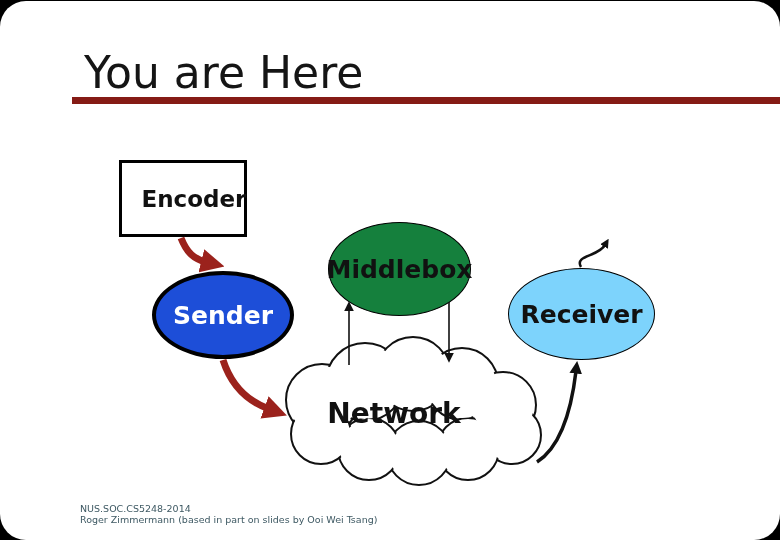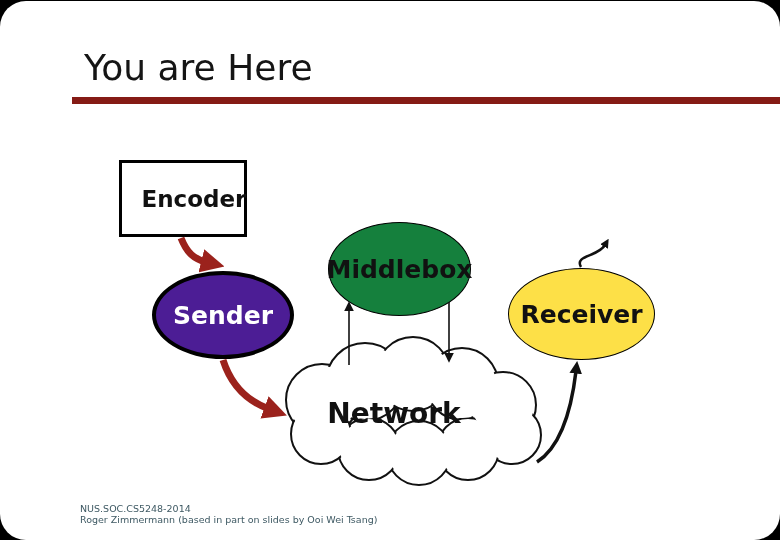--- a/index.html
+++ b/index.html
@@ -15,21 +15,21 @@
     position: absolute;
     left: 0; right: 0; top: 1px; bottom: 0;
     background: #fff;
     border-radius: 26px;
     overflow: hidden;
   }
   .title {
     position: absolute;
     left: 84px;
     top: 46px;
-    font-size: 36px;
+    font-size: 44px;
     font-weight: normal;
     color: #151515;
     margin: 0;
     white-space: nowrap;
   }
   .title-underline {
     position: absolute;
     left: 72px;
     top: 96px;
     width: 708px;
@@ -53,30 +53,30 @@
     font-size: 23px;
     padding-left: 22px;
   }
   .ellipse {
     border-radius: 50%;
   }
   #encoder  { left: 119px; top: 159px; width: 128px; height: 77px; }
   #decoder  { left: 547px; top: 160px; width: 126px; height: 76px; }
   #sender   {
     left: 152px; top: 270px; width: 142px; height: 88px;
-    background: #4c1d95; border: 4px solid #000;
+    background: #1d4ed8; border: 4px solid #000;
     color: #fff; font-size: 25px;
   }
   #middlebox {
     left: 328px; top: 221px; width: 143px; height: 94px;
     background: #15803d; border: 1.5px solid #000; font-size: 25px;
   }
   #receiver {
     left: 508px; top: 267px; width: 147px; height: 92px;
-    background: #fde047; border: 1.5px solid #000; font-size: 25px;
+    background: #7dd3fc; border: 1.5px solid #000; font-size: 25px;
   }
   .diagram-svg {
     position: absolute;
     left: 0; top: 0;
     width: 780px; height: 540px;
     z-index: 3;
     pointer-events: none;
   }
   .footer {
     position: absolute;

